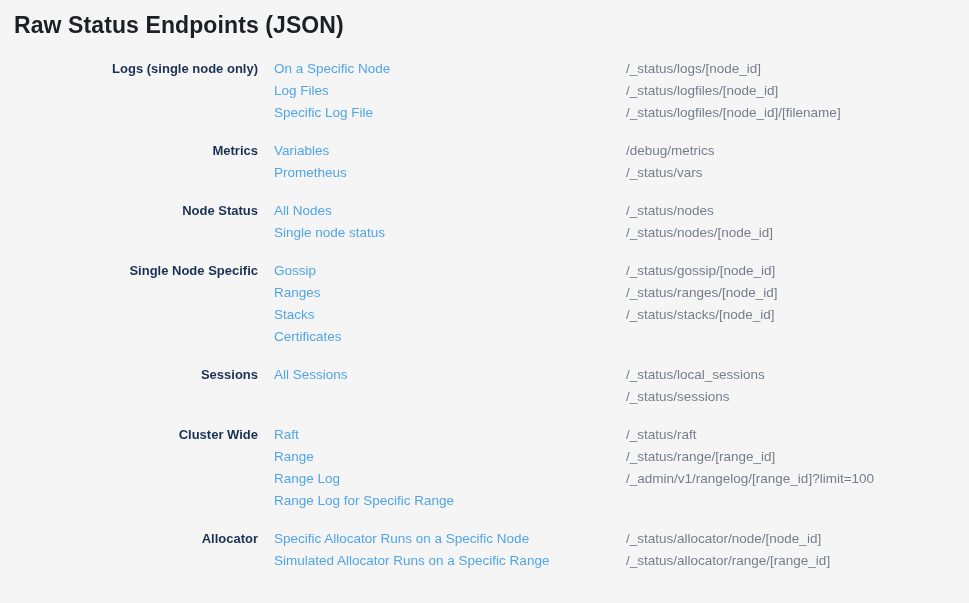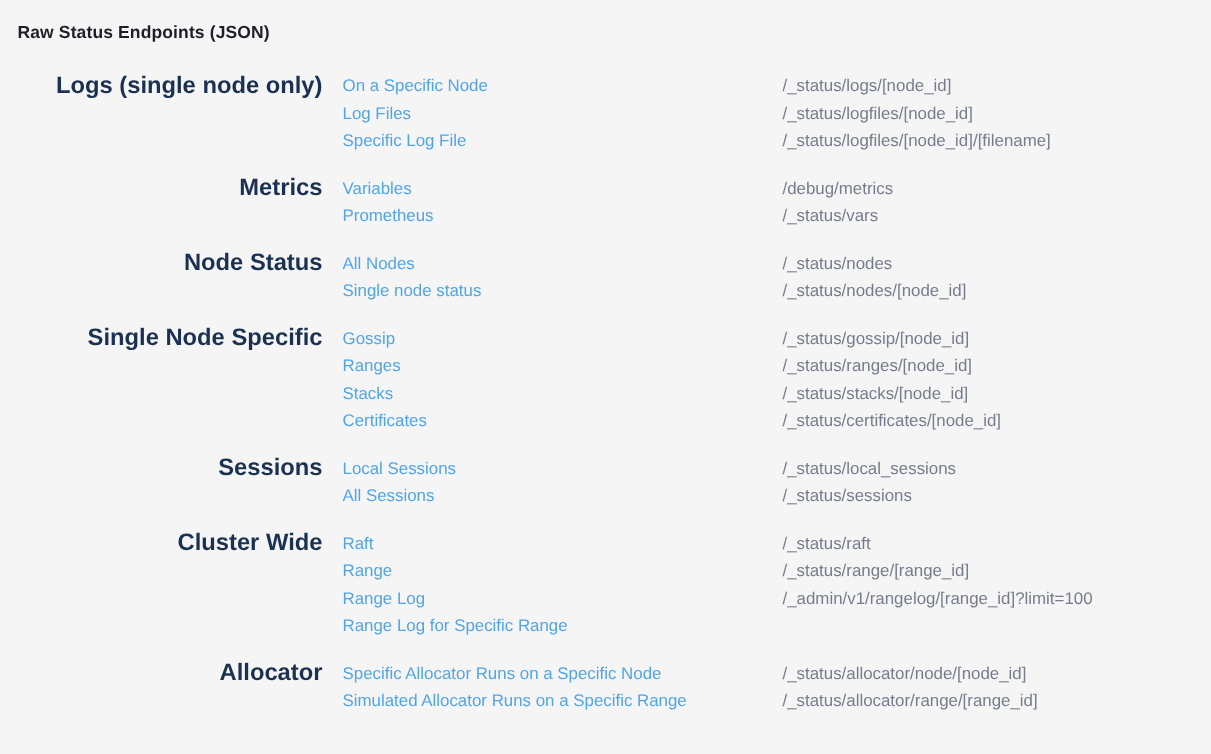--- a/index.html
+++ b/index.html
@@ -17,36 +17,36 @@
     background: var(--bg);
     font-family: "Liberation Sans", "DejaVu Sans", sans-serif;
   }
   .page {
     width: 969px;
     height: 603px;
     padding-top: 13px;
   }
   h1.page-title {
     margin: 0 4px 21px 14px;
-    font-size: 14px;
+    font-size: 23px;
     line-height: 24px;
     font-weight: 600;
     letter-spacing: 0.1px;
     color: var(--title);
   }
   .section {
     display: flex;
     align-items: flex-start;
     margin-bottom: 16px;
   }
   .cat-col {
     width: 258px;
     flex: 0 0 258px;
     text-align: right;
-    font-size: 19px;
+    font-size: 13px;
     line-height: 22px;
     font-weight: 600;
     color: var(--category);
   }
   .links-col {
     flex: 0 0 352px;
     width: 352px;
     margin-left: 16px;
   }
   .paths-col {
@@ -118,28 +118,26 @@
     <div class="links-col">
           <a href="#" class="link">Gossip</a>
           <a href="#" class="link">Ranges</a>
           <a href="#" class="link">Stacks</a>
           <a href="#" class="link">Certificates</a>
         </div>
     <div class="paths-col">
           <div class="path">/_status/gossip/[node_id]</div>
           <div class="path">/_status/ranges/[node_id]</div>
           <div class="path">/_status/stacks/[node_id]</div>
-          <div class="path">/_status/certificates/[node_id]</div>
         </div>
   </div>
 
   <div class="section">
     <div class="cat-col">Sessions</div>
     <div class="links-col">
-          <a href="#" class="link">Local Sessions</a>
           <a href="#" class="link">All Sessions</a>
         </div>
     <div class="paths-col">
           <div class="path">/_status/local_sessions</div>
           <div class="path">/_status/sessions</div>
         </div>
   </div>
 
   <div class="section">
     <div class="cat-col">Cluster Wide</div>

